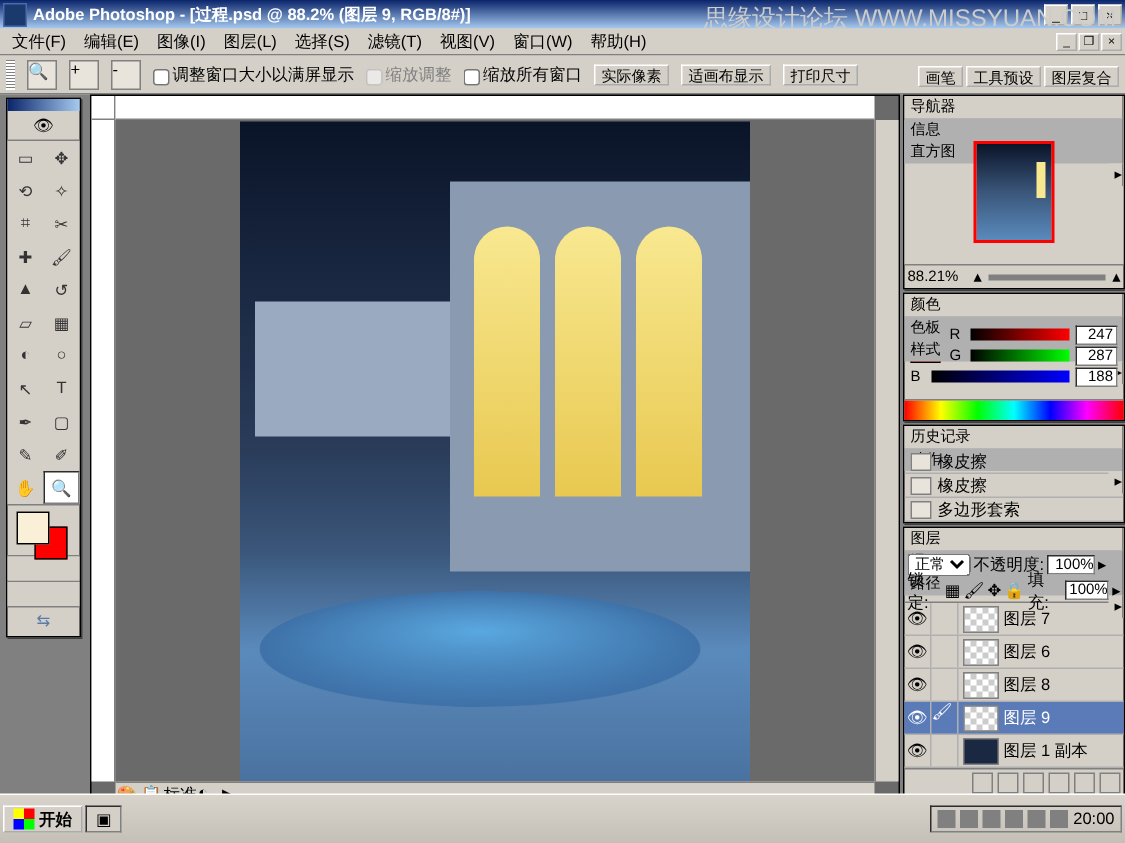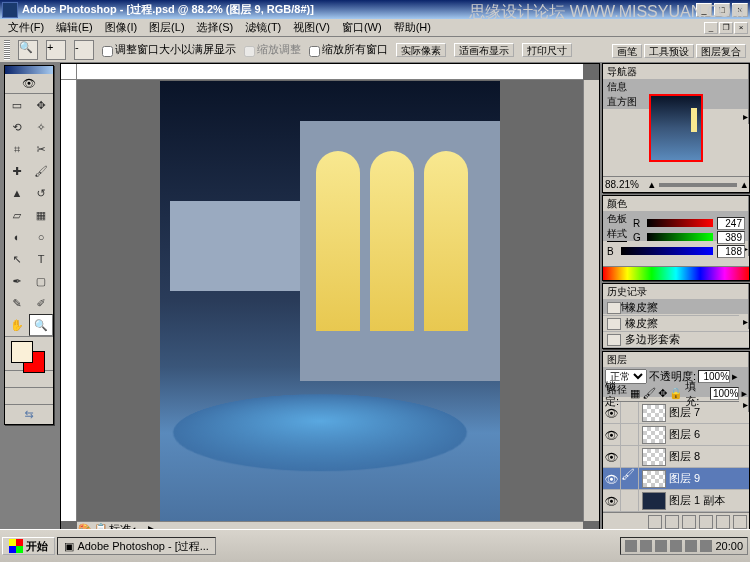--- a/index.html
+++ b/index.html
@@ -272,21 +272,21 @@
       <div class="color-body">
         <div class="color-swatch-main"></div>
         <div class="color-row">
           <div class="color-label">R</div>
           <div class="color-slider r"></div>
           <div class="color-val">247</div>
         </div>
         <div class="color-row">
           <div class="color-label">G</div>
           <div class="color-slider g"></div>
-          <div class="color-val">389</div>
+          <div class="color-val">287</div>
         </div>
         <div class="color-row">
           <div class="color-label">B</div>
           <div class="color-slider b"></div>
           <div class="color-val">188</div>
         </div>
       </div>
       <div class="spectrum"></div>
     </div>
 
@@ -378,21 +378,20 @@
   </div>
 </div>
 
 <div class="taskbar">
   <div class="start-btn">
     <div class="start-icon"></div>
     <span>开始</span>
   </div>
   <div class="task-btn">
     <span>▣</span>
-    <span>Adobe Photoshop - [过程...</span>
   </div>
   <div class="tray">
     <div class="tray-icon"></div>
     <div class="tray-icon"></div>
     <div class="tray-icon"></div>
     <div class="tray-icon"></div>
     <div class="tray-icon"></div>
     <div class="tray-icon"></div>
     <span>20:00</span>
   </div>

